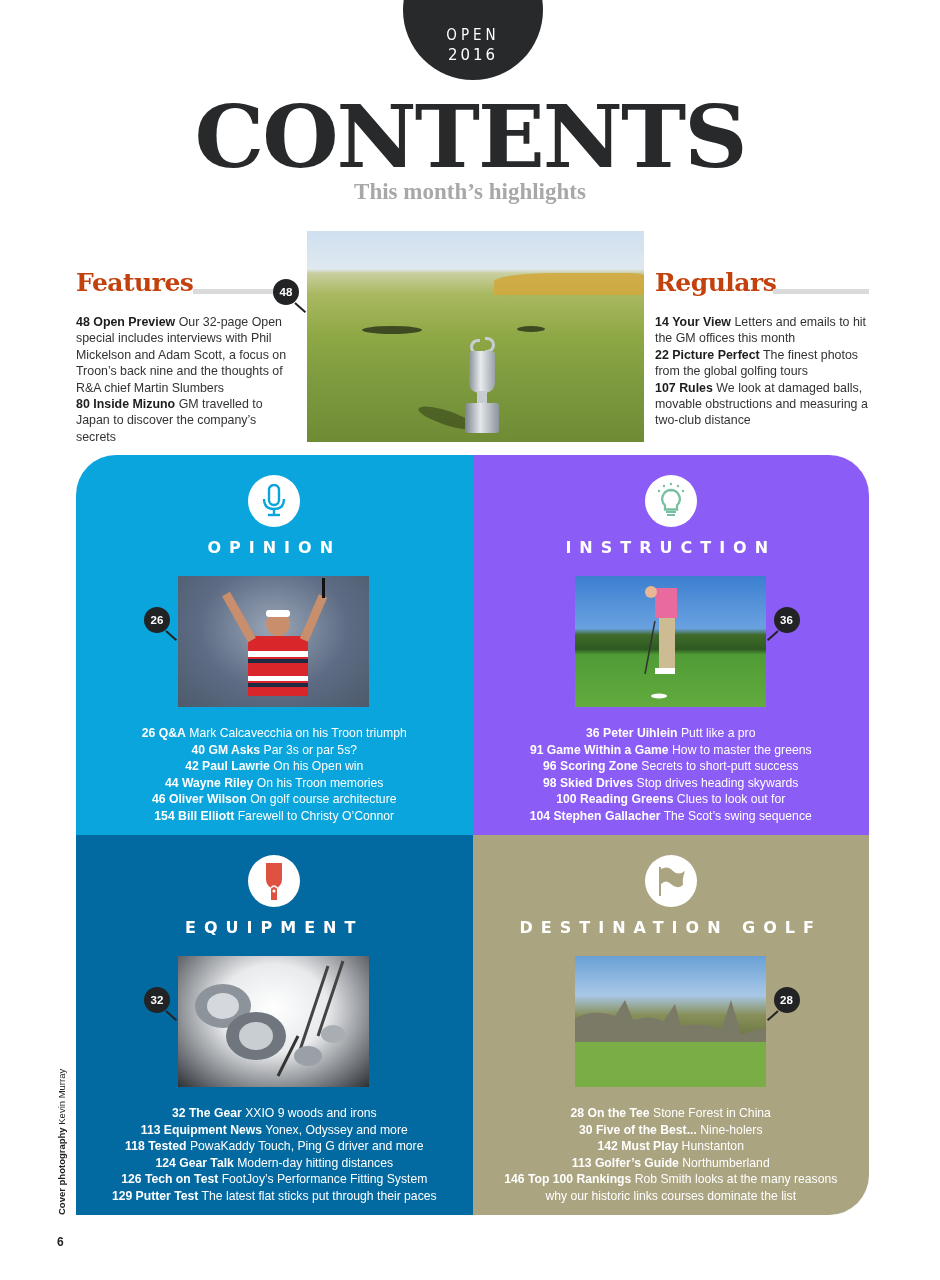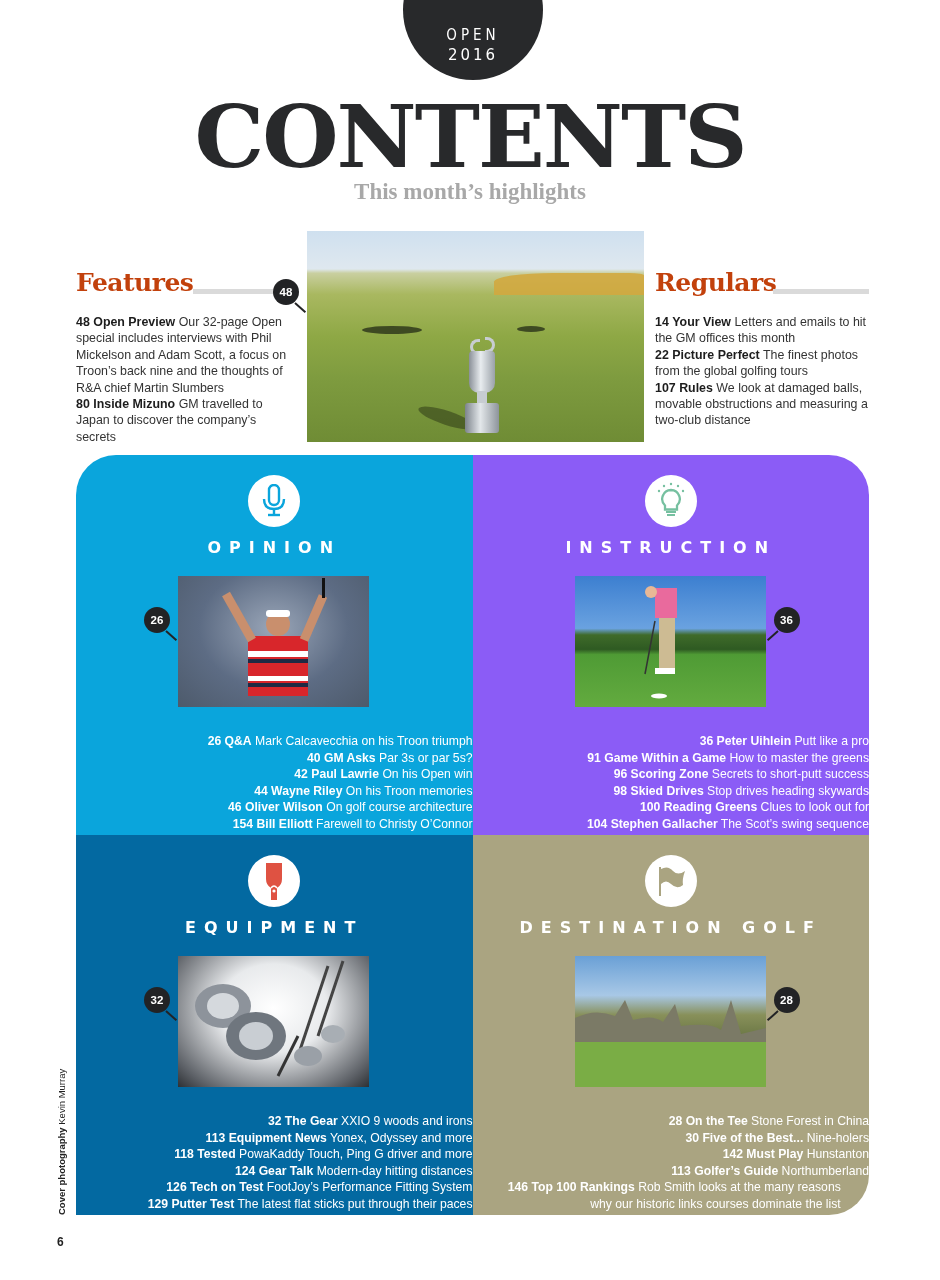--- a/index.html
+++ b/index.html
@@ -37,21 +37,21 @@
   .grid { position: absolute; left: 76px; top: 455px; width: 793px; height: 760px; border-radius: 40px 40px 40px 0; overflow: hidden; }
   .grid .q { position: absolute; width: 396.5px; height: 380px; }
   .q.opinion { left: 0; top: 0; background: #0aa5dc; }
   .q.instruction { left: 396.5px; top: 0; background: #8b5cf6; }
   .q.equipment { left: 0; top: 380px; background: #0369a1; }
   .q.destination { left: 396.5px; top: 380px; background: #aaa481; }
 
   .qicon { position: absolute; left: 50%; margin-left: -26px; top: 20px; width: 52px; height: 52px; border-radius: 50%; background: #fff; display: flex; align-items: center; justify-content: center; }
   .qtitle { position: absolute; left: 0; right: 0; top: 83px; text-align: center; color: #fff; font-family: "DejaVu Sans", sans-serif; font-weight: bold; font-size: 16px; letter-spacing: 8px; }
   .qphoto { position: absolute; left: 102px; top: 121px; width: 191px; height: 131px; overflow: hidden; }
-  .qlist { position: absolute; left: 0; right: 0; top: 270px; text-align: right; color: #fff; font-size: 12.2px; line-height: 16.5px; margin-top: 8px; }
+  .qlist { position: absolute; left: 0; right: 0; top: 270px; text-align: center; color: #fff; font-size: 12.2px; line-height: 16.5px; }
   .qlist b { font-weight: bold; }
 
   .ph-opinion { background: radial-gradient(ellipse at 50% 40%, #9aa6b8 0%, #5d6c84 55%, #4d5a6b 100%); }
   .ph-instruction { background: linear-gradient(180deg, #3c7fd0 0%, #6aa2e0 40%, #3f6b2a 45%, #2e5a22 56%, #4f9b35 60%, #63ab3f 100%); }
   .ph-equipment { background: radial-gradient(ellipse at 50% 40%, #ffffff 0%, #e8eaec 40%, #5c6066 85%, #2d3034 100%); }
   .ph-destination { background: linear-gradient(180deg, #6aa0d6 0%, #a8c8e6 30%, #88905a 45%, #6e7a47 60%, #6fa13a 75%, #7fb044 100%); }
 
   .credit { position: absolute; left: 56px; top: 1215px; transform: rotate(-90deg); transform-origin: left top; font-size: 9.5px; color: #222; white-space: nowrap; }
   .credit b { font-weight: bold; }
   .folio { position: absolute; left: 57px; top: 1235px; font-weight: bold; font-size: 12px; color: #222; }

